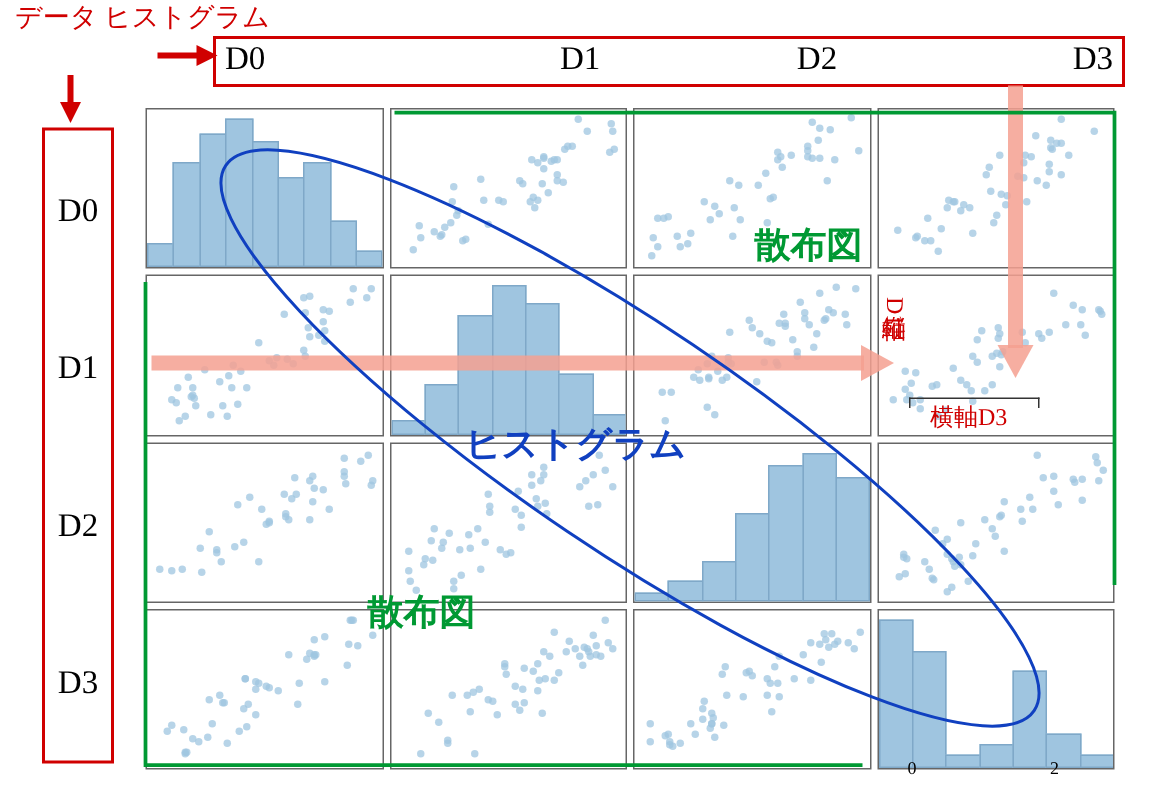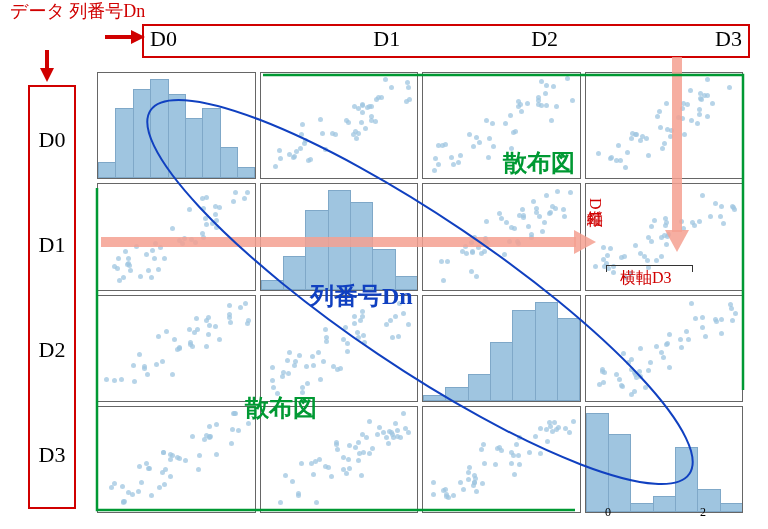--- a/index.html
+++ b/index.html
@@ -48,21 +48,21 @@
   .arrow-head {
     position: absolute;
     width: 0; height: 0;
   }
 </style>
 </head>
 <body>
 
 <div class="abs red-text" style="left:10px; top:2px; line-height:1.1;">
   <span>データ
-列番号Dn</span>
+ヒストグラム</span>
 </div>
 
 <div class="abs" style="left:105px; top:35px; width:28px; height:4px; background:#d00000;"></div>
 <div class="abs arrow-head" style="left:131px; top:30px; border-left:14px solid #d00000; border-top:7px solid transparent; border-bottom:7px solid transparent;"></div>
 
 <div class="abs" style="left:45px; top:50px; width:4px; height:20px; background:#d00000;"></div>
 <div class="abs arrow-head" style="left:40px; top:68px; border-top:14px solid #d00000; border-left:7px solid transparent; border-right:7px solid transparent;"></div>
 
 <div class="abs col-labels" style="left:142px; top:24px; width:604px; height:30px;">
   <div style="width:160px; text-align:left; padding-left:6px;">D0</div>
@@ -709,20 +709,20 @@
 <div class="abs arrow-head" style="left:665px; top:230px; border-top:22px solid #f4a090; border-left:12px solid transparent; border-right:12px solid transparent; opacity:0.85;"></div>
 
 <svg class="abs" style="left:95px; top:70px; width:650px; height:445px; pointer-events:none;">
   <polyline points="168,5 648,5 648,320" fill="none" stroke="#009933" stroke-width="2.5"></polyline>
   <polyline points="2,118 2,440 480,440" fill="none" stroke="#009933" stroke-width="2.5"></polyline>
   <ellipse cx="325" cy="222" rx="325" ry="75" fill="none" stroke="#1040c0" stroke-width="2" transform="rotate(34 325 222)"></ellipse>
 </svg>
 
 <div class="abs" style="left:503px; top:147px; color:#009933; font-size:24px; font-weight:bold;">散布図</div>
 <div class="abs" style="left:245px; top:392px; color:#009933; font-size:24px; font-weight:bold;">散布図</div>
-<div class="abs" style="left:310px; top:280px; color:#1040c0; font-size:24px; font-weight:bold;">列番号Dn</div>
+<div class="abs" style="left:310px; top:280px; color:#1040c0; font-size:24px; font-weight:bold;">ヒストグラム</div>
 <div class="abs red-text" style="left:584px; top:198px; font-size:16px; writing-mode:vertical-rl;">縦軸D1</div>
 <div class="abs red-text" style="left:620px; top:268px; font-size:16px;">横軸D3</div>
 
 <div class="abs" style="left:606px; top:265px; width:85px; height:6px; border-top:1px solid #333; border-left:1px solid #333; border-right:1px solid #333;"></div>
 
 <div class="abs" style="left:605px; top:505px; font-size:12px;">0</div>
 <div class="abs" style="left:700px; top:505px; font-size:12px;">2</div>
 
 </body></html>

